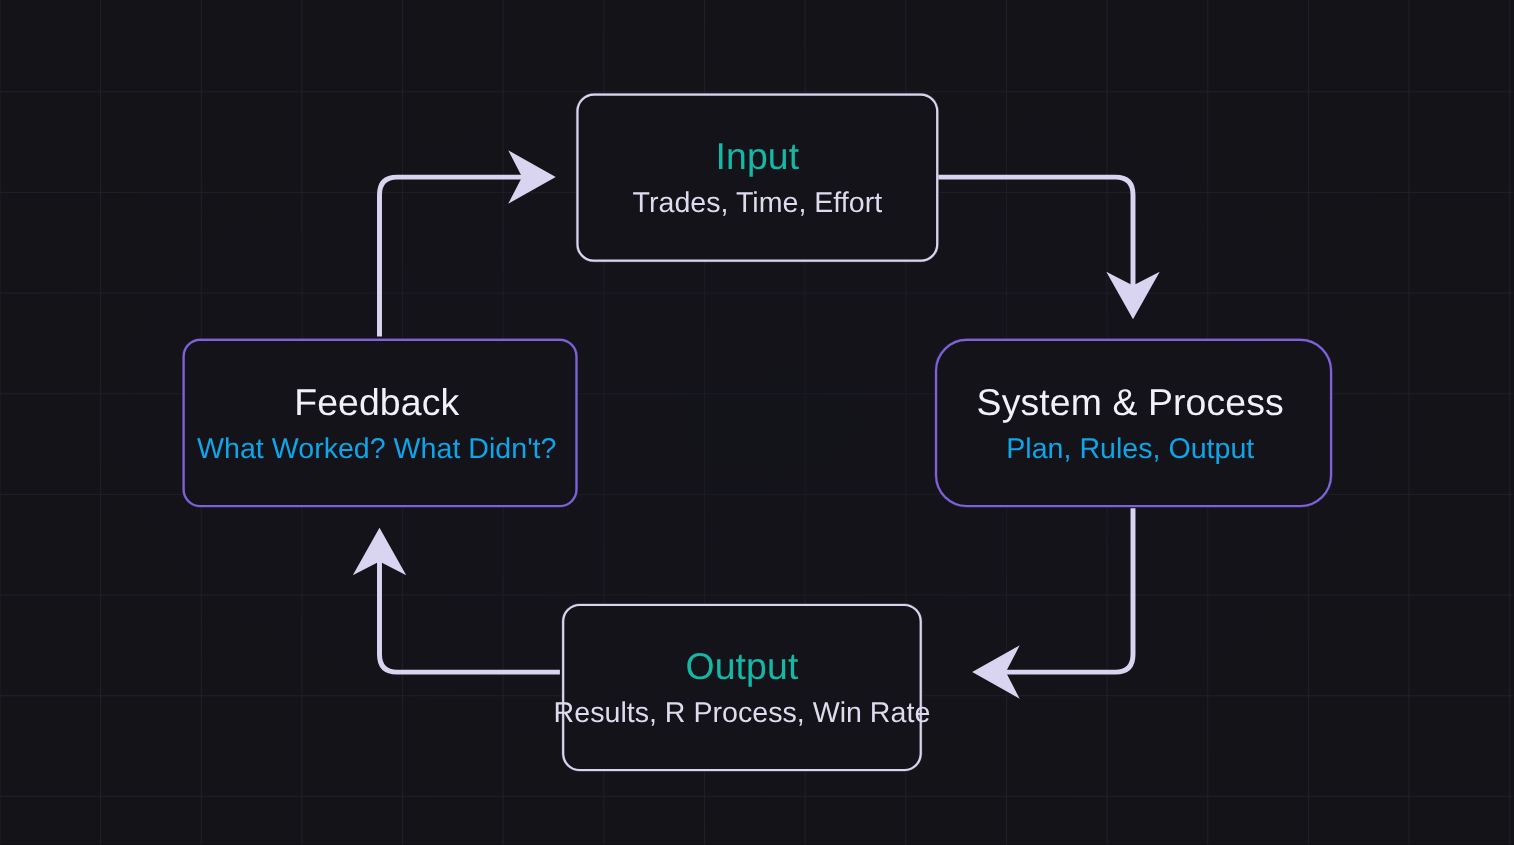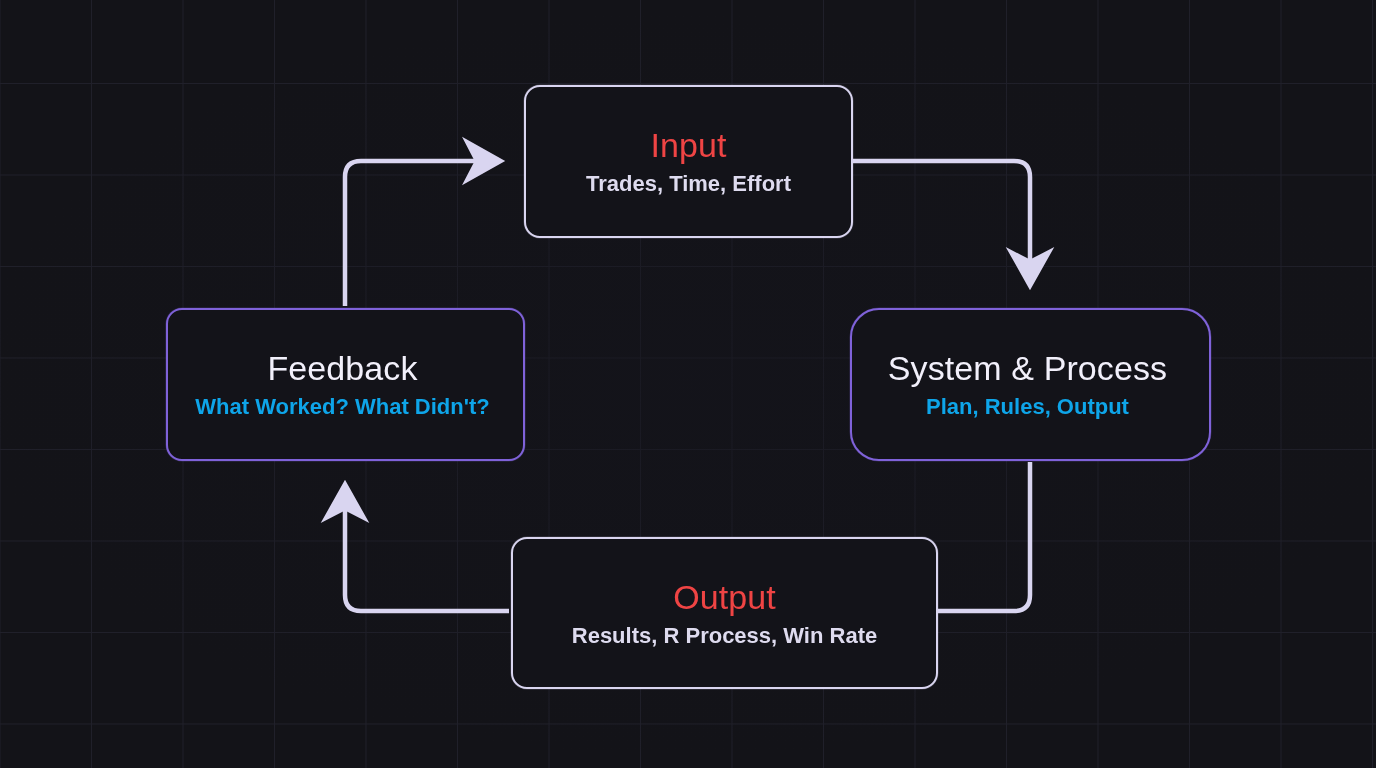--- a/index.html
+++ b/index.html
@@ -52,44 +52,44 @@
     padding: 10px 18px;
   }
   .node .title {
     font-size: 34px;
     font-weight: 400;
     line-height: 1.18;
     letter-spacing: 0.1px;
     white-space: nowrap;
   }
   .node .subtitle {
-    font-size: 22px;
-    font-weight: 700;
+    font-size: 26px;
+    font-weight: 400;
     line-height: 1.2;
     margin-top: 6px;
     white-space: nowrap;
   }
   .node.plain {
     border: 2.5px solid #d9d5f0;
     box-shadow: 0 0 0 0.5px rgba(217,213,240,0.25);
   }
-  .node.plain .title { color: #ef4444; }
+  .node.plain .title { color: #14b8a6; }
   .node.plain .subtitle { color: #dedbef; }
 
   .node.accent {
     border: 2.5px solid #7f62d9;
     box-shadow: 0 0 0 0.5px rgba(127,98,217,0.3);
     padding-left: 12px;
   }
   .node.accent .title { color: #f2f0fb; }
   .node.accent .subtitle { color: #0ea5e9; }
 
   #n-input    { left: 524px; top: 85px;  width: 329px; height: 153px; }
   #n-system   { left: 850px; top: 308px; width: 361px; height: 153px; border-radius: 29px; }
-  #n-output   { left: 511px; top: 537px; width: 427px; height: 152px; }
+  #n-output   { left: 511px; top: 549px; width: 327px; height: 152px; }
   #n-feedback { left: 166px; top: 308px; width: 359px; height: 153px; }
 </style>
 </head>
 <body>
 
 <div id="stage">
 
   <div id="grid"></div>
   <div id="vignette"></div>
 

